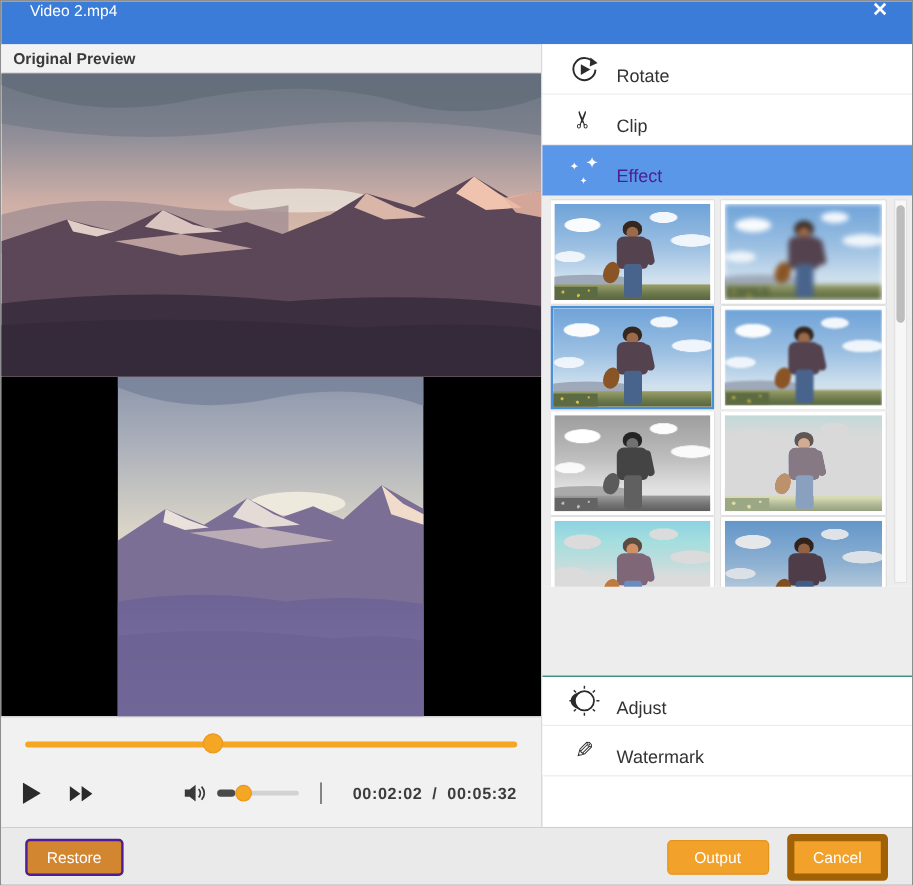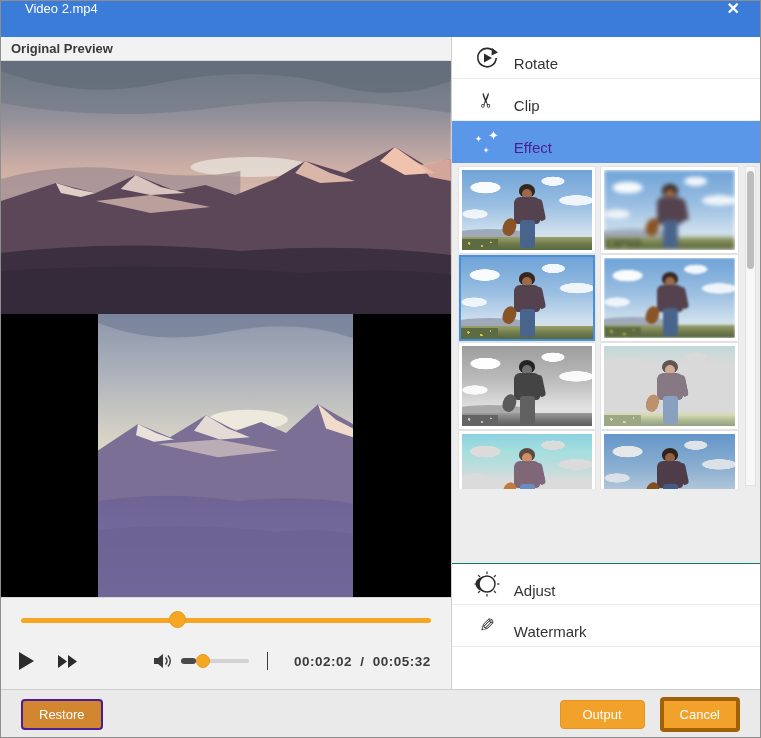--- a/index.html
+++ b/index.html
@@ -121,21 +121,21 @@
   .knob { position:absolute; top:5px; left:3%; width:15px; height:15px; margin-left:-4px;
     background:#f5a623; border:1px solid #e08c12; border-radius:50%; cursor:grab; }
 
   
   .footer { height:50px; background:#eaeaea; border-top:1px solid #cfcfcf;
     display:flex; align-items:center; padding:0 20px; }
   .btn { font-size:13px; color:#fff; border-radius:4px; padding:6px 16px; cursor:pointer;
     font-family:"Liberation Sans", sans-serif; }
   .btn-restore { background:#d2862f; border:2px solid #4c1d95; }
   .btn-apply { margin-left:auto; background:#f2a22b; border:1px solid #e3941c; padding:6px 22px; }
-  .btn-cancel { margin-left:15px; background:#f2a22b; border:4px solid #a16207; }
+  .btn-cancel { margin-left:15px; background:#f2a22b; border:6px solid #a16207; }
 </style>
 </head>
 <body>
 
 <div class="dialog">
 
   <div class="titlebar">
     <span class="title">Video 2.mp4</span>
     <span class="close">✕</span>
   </div>

